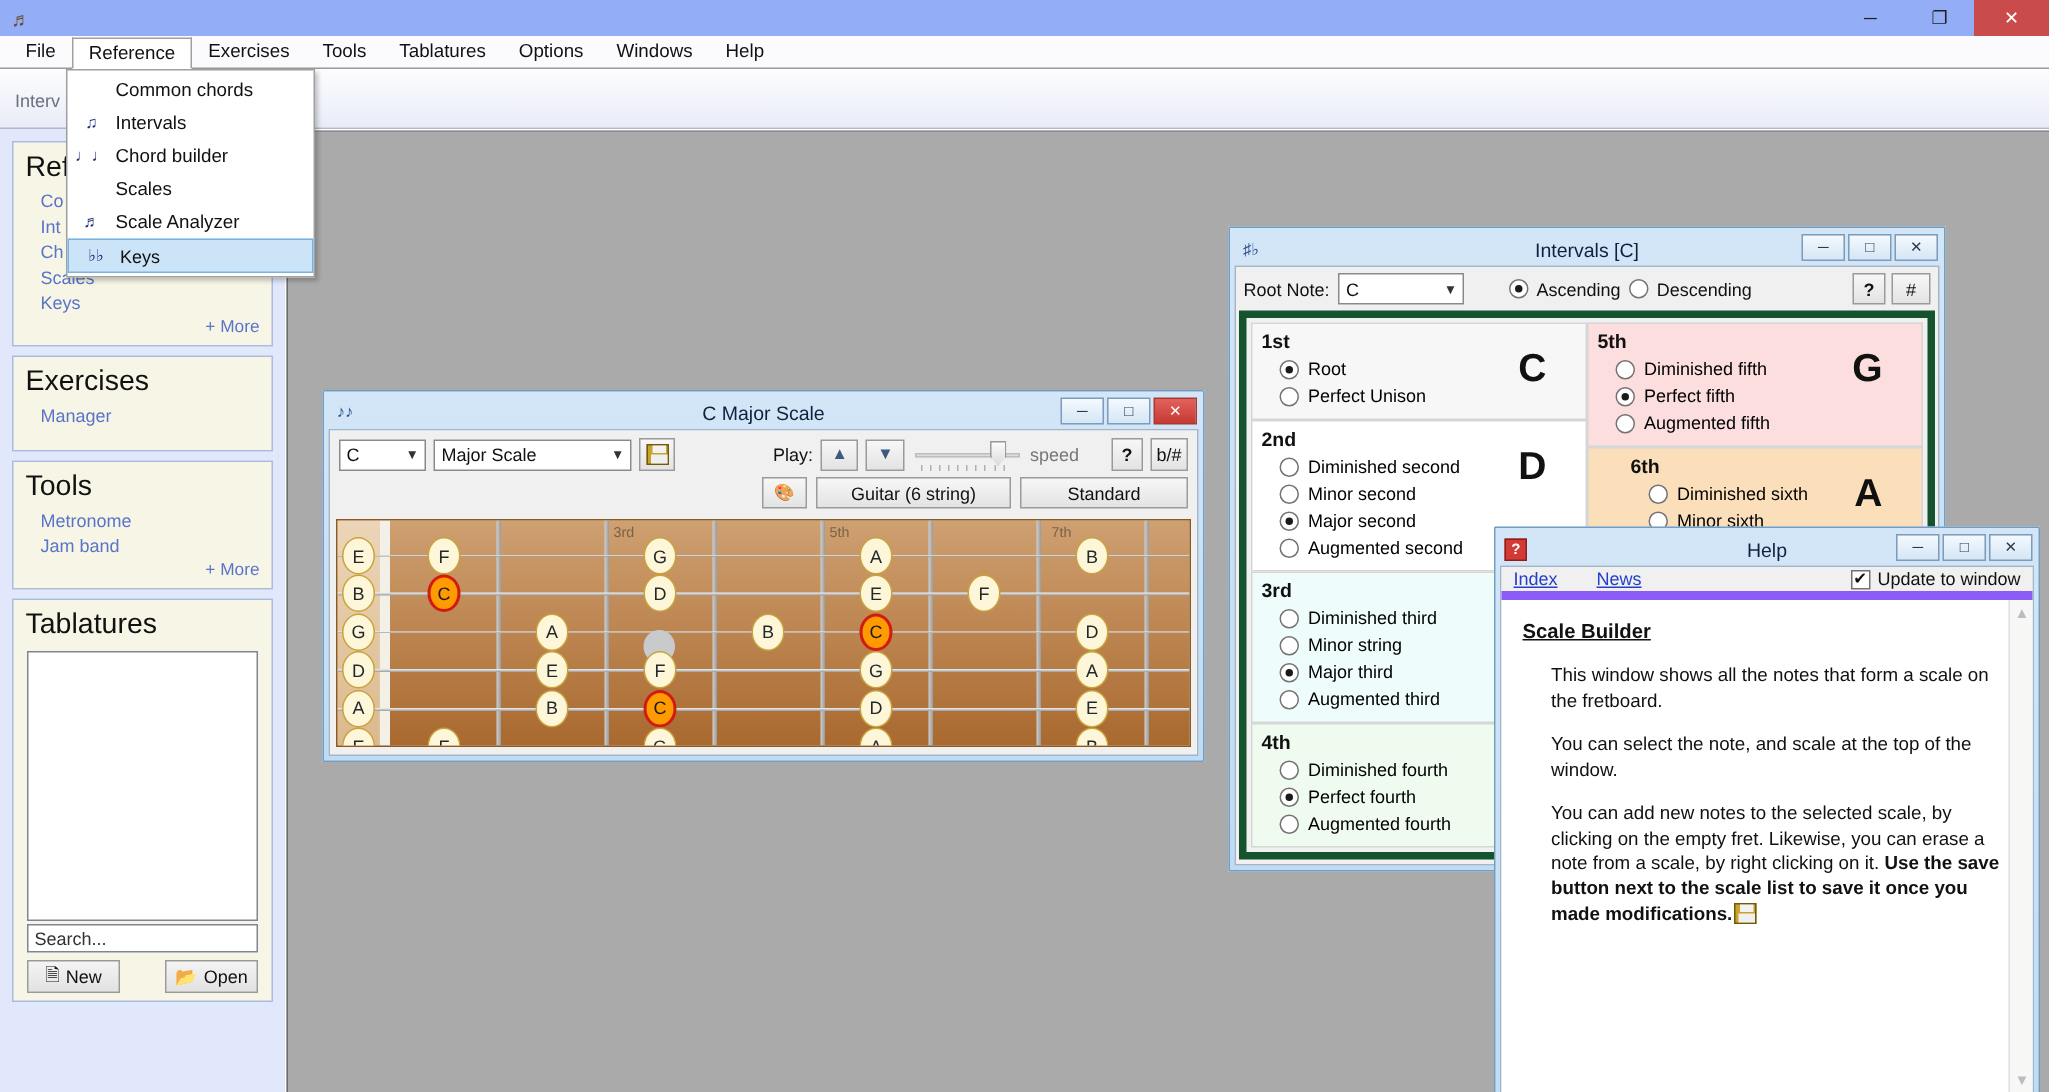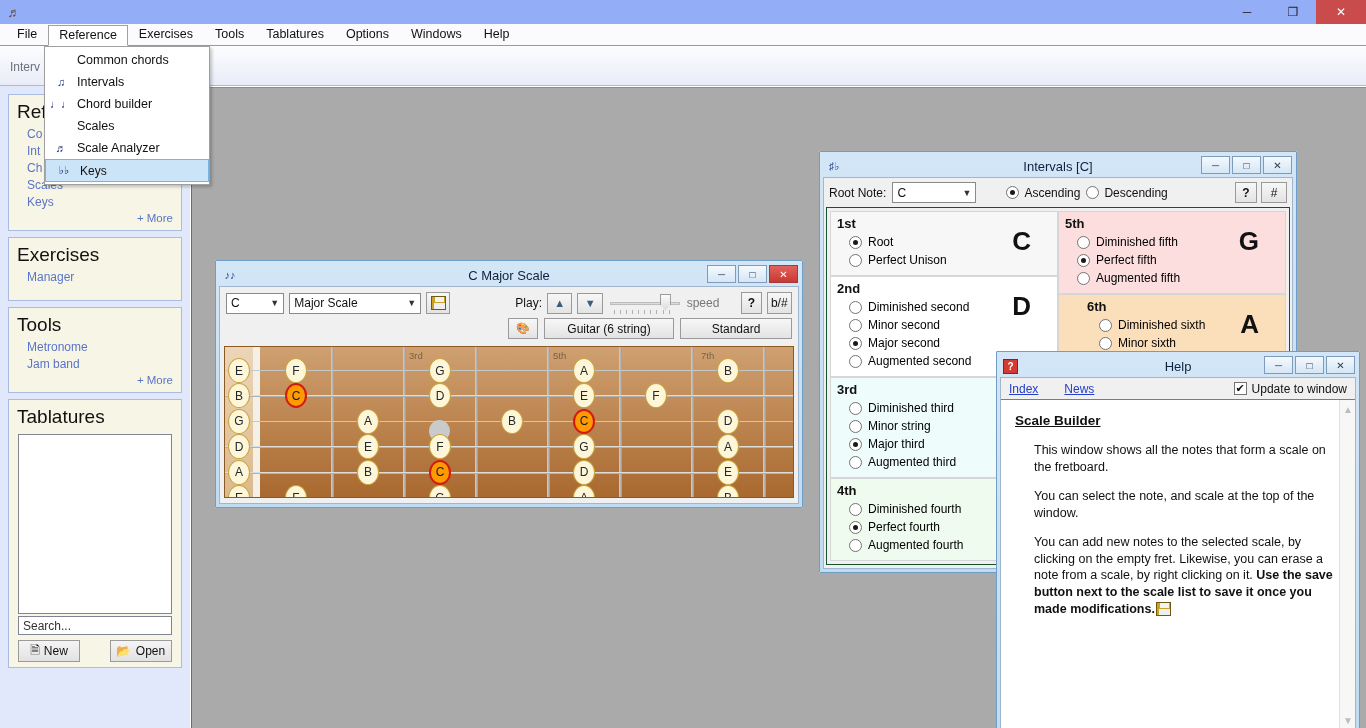--- a/index.html
+++ b/index.html
@@ -197,35 +197,35 @@
   .rd {
     width: 13px; height: 13px; border-radius: 50%; background: #fff;
     border: 1px solid #737373; display: inline-block; position: relative; flex: none;
   }
   .rd.on::after {
     content: ''; position: absolute; left: 3px; top: 3px; width: 5px; height: 5px;
     border-radius: 50%; background: #1a1a1a;
   }
   .iv-grid {
     display: grid; grid-template-columns: 1fr 1fr; gap: 0;
-    background: #f0f0f0; padding: 3px; border: 1px solid #14532d; margin: 0 2px 3px 2px;
+    background: #f0f0f0; padding: 3px; border: 5px solid #14532d; margin: 0 2px 3px 2px;
   }
   .iv-col { display: flex; flex-direction: column; }
   .iv-group { position: relative; padding: 4px 6px 6px 6px; border: 1px solid #d6d6d6; }
   .iv-group h4 { font-size: 13px; font-weight: bold; color: #111; margin-bottom: 2px; }
   .iv-group .opt { display: flex; align-items: center; gap: 6px; padding: 2px 0 2px 12px; font-size: 12px; }
   .iv-note {
     position: absolute; right: 26px; top: 14px; font-size: 26px; font-weight: bold; color: #111;
   }
 
   
   #helpWin { left: 804px; top: 263px; width: 364px; }
   .hp-bar {
     background: #f0f0f0; height: 22px; display: flex; align-items: center;
-    padding: 0 8px; gap: 26px; border-bottom: 1px solid #8b5cf6;
+    padding: 0 8px; gap: 26px; border-bottom: 6px solid #8b5cf6;
   }
   .hp-link { color: #2540c8; font-size: 12px; text-decoration: underline; }
   .hp-chk { margin-left: auto; display: flex; align-items: center; gap: 5px; font-size: 12px; color: #111; }
   .cb {
     width: 13px; height: 13px; background: #fff; border: 1px solid #737373;
     display: inline-flex; align-items: center; justify-content: center;
     font-size: 11px; color: #111; line-height: 1;
   }
   .hp-body {
     background: #fff; height: 331px; position: relative; overflow: hidden;

